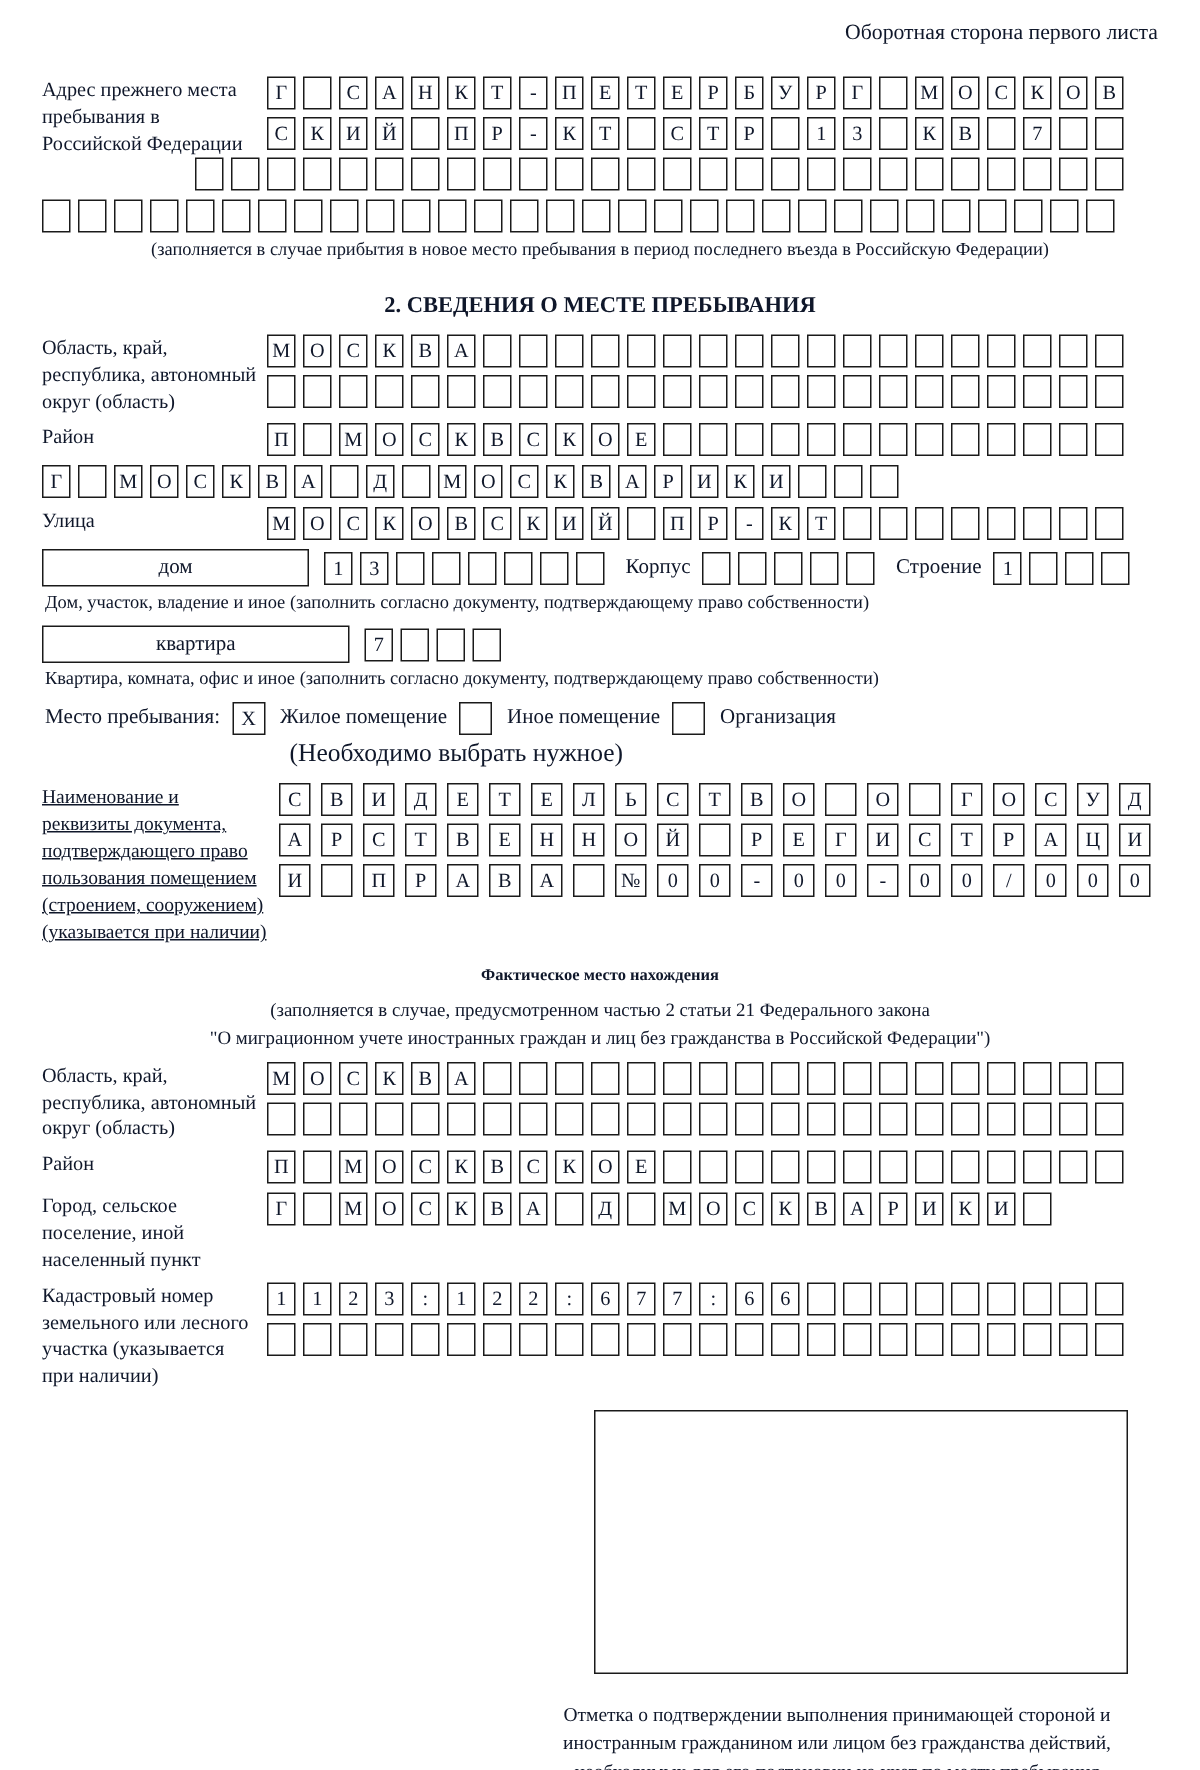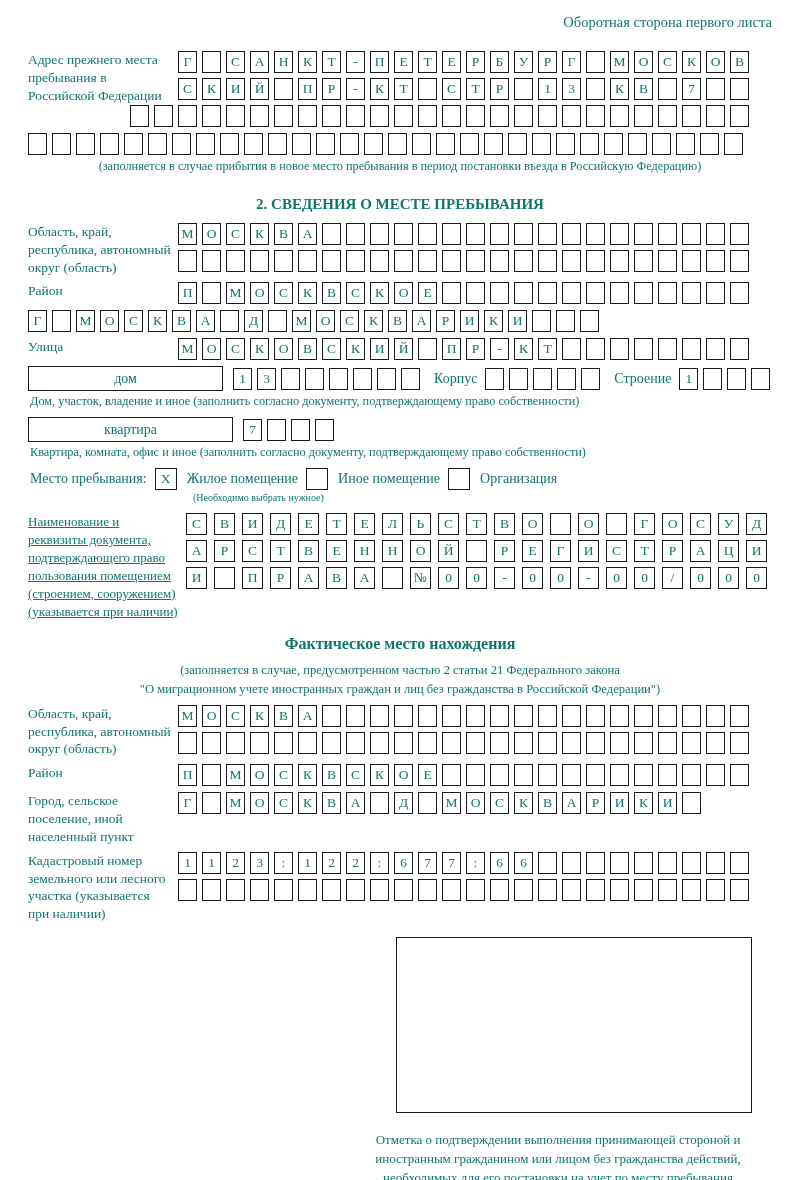--- a/index.html
+++ b/index.html
@@ -1,20 +1,20 @@
 <!DOCTYPE html>
 <html><head>
 <meta charset="utf-8">
 <style>
   html,body{margin:0;padding:0;background:#fff;}
   .page{
     width:800px;height:1180px;box-sizing:border-box;
     padding:14px 28px 10px 28px;
     font-family:"Liberation Serif", serif;
-    color:#0f766e;background:#fff;overflow:hidden;
+    color:#0f172a;background:#fff;overflow:hidden;
   }
   .hdr{text-align:right;font-size:14.5px;margin-bottom:20px;}
   .frow{display:flex;align-items:flex-start;margin-bottom:6px;}
   .flabel{width:150px;flex:none;font-size:13.5px;line-height:1.32;padding-right:4px;box-sizing:border-box;}
   .flabel-doc{width:158px;flex:none;font-size:13px;line-height:1.38;padding-right:6px;box-sizing:border-box;text-decoration:underline;}
   .rows{display:flex;flex-direction:column;gap:5px;}
   .cells{display:flex;gap:5px;}
   .cell{
     flex:none;width:19px;height:22px;box-sizing:border-box;
     border:1.4px solid #1a1a1a;
@@ -26,29 +26,29 @@
   .offset2{margin-left:-48px;}
   .fullrow{margin-top:5px;margin-bottom:4px;}
   .caption{font-size:12.3px;margin:2px 0 8px 2px;}
   .center{text-align:center;margin-left:0;}
   .sec-title{text-align:center;font-weight:bold;font-size:15px;margin:22px 0 10px 0;}
   .house-row{display:flex;align-items:center;margin-bottom:3px;}
   .wide-box{
     box-sizing:border-box;border:1.4px solid #1a1a1a;height:25px;
     display:flex;align-items:center;justify-content:center;font-size:14px;background:#fff;
   }
-  .box-dom{width:195px;margin-right:10px;}
+  .box-dom{width:178px;margin-right:10px;}
   .box-kv{width:205px;margin-right:10px;}
   .inline-label{font-size:14px;margin:0 8px 0 14px;}
   .stay-row{display:flex;align-items:center;font-size:14px;margin:8px 0 2px 2px;}
   .stay-row .cell{margin:0 10px 0 8px;width:22px;}
   .stay-gap{margin-left:26px;}
-  .stay-note{font-size:10px;margin:2px 0 10px 165px;}
+  .stay-note{font-size:17px;margin:2px 0 10px 165px;}
   .subnote{text-align:center;font-size:12.6px;line-height:1.5;margin-bottom:6px;}
-  .s3-title{text-align:center;font-weight:bold;font-size:16px;margin:14px 0 8px 0;}
+  .s3-title{text-align:center;font-weight:bold;font-size:11px;margin:14px 0 8px 0;}
   .stamp-wrap{margin-top:14px;}
   .stamp-box{
     box-sizing:border-box;margin-left:368px;width:356px;height:176px;
     border:1.6px solid #1a1a1a;background:#fff;
   }
   .stamp-caption{
     width:416px;margin-left:322px;margin-top:18px;
     text-align:center;font-size:13px;line-height:1.45;
   }
 </style>
@@ -169,21 +169,21 @@
       <span class="cell"></span>
       <span class="cell"></span>
       <span class="cell"></span>
       <span class="cell"></span>
       <span class="cell"></span>
       <span class="cell"></span>
       <span class="cell"></span>
       <span class="cell"></span>
       <span class="cell"></span>
     </div>
-  <div class="caption center">(заполняется в случае прибытия в новое место пребывания в период постановки въезда в Российскую Федерацию)</div>
+  <div class="caption center">(заполняется в случае прибытия в новое место пребывания в период последнего въезда в Российскую Федерации)</div>
 
   <div class="sec-title">2. СВЕДЕНИЯ О МЕСТЕ ПРЕБЫВАНИЯ</div>
 
   <div class="frow">
     <div class="flabel">Область, край, республика, автономный округ (область)</div>
     <div class="rows">
       <div class="cells">
           <span class="cell">М</span>
           <span class="cell">О</span>
           <span class="cell">С</span>

